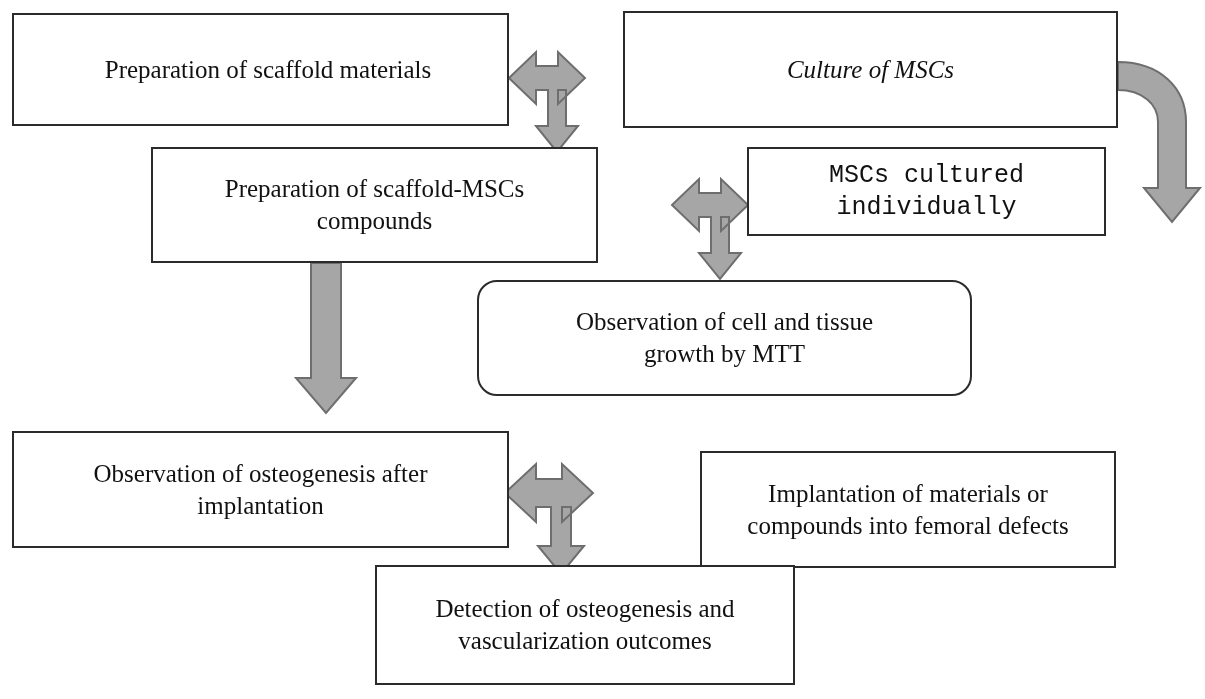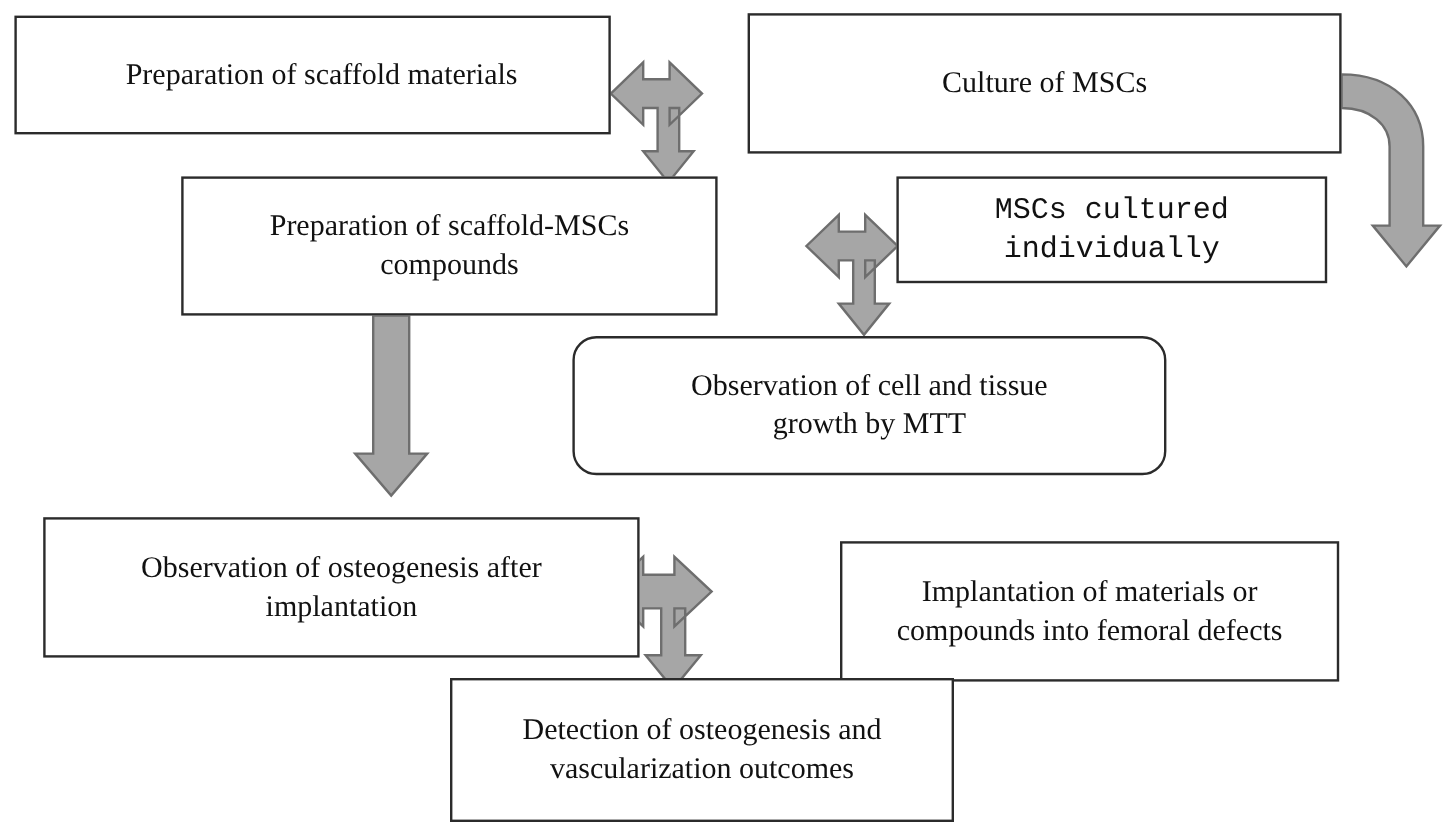--- a/index.html
+++ b/index.html
@@ -68,44 +68,44 @@
       <path d="M 1118 62 C 1160 62 1186 88 1186 122 L 1186 188 L 1200 188 L 1172 222 L 1144 188
                L 1158 188 L 1158 122 C 1158 104 1142 90 1118 90 Z" fill="#a6a6a6" stroke="#6e6e6e" stroke-width="2"></path>
     </g>
 
     <g>
       <path d="M 505 493 L 536 464 L 536 479 L 562 479 L 562 464 L 593 493 L 562 522 L 562 507
                L 571 507 L 571 546 L 584 546 L 561 574 L 538 546 L 551 546 L 551 507 L 536 507 L 536 522 Z" fill="#a6a6a6" stroke="#6e6e6e" stroke-width="2"></path>
     </g>
   </svg>
 
-  <div class="node" style="left:12px; top:13px; width:497px; height:99px;padding-left:25px;">
+  <div class="node" style="left:12px; top:13px; width:497px; height:113px;padding-left:25px;">
     <span>Preparation of scaffold materials</span>
   </div>
 
-  <div class="node" style="left:623px; top:11px; width:495px; height:117px;">
+  <div class="node" style="left:623px; top:11px; width:495px; height:117px;font-style:italic;">
     <span>Culture of MSCs</span>
   </div>
 
   <div class="node" style="left:151px; top:147px; width:447px; height:116px;">
     <span>Preparation of scaffold-MSCs
 compounds</span>
   </div>
 
   <div class="node" style="left:747px; top:147px; width:359px; height:89px;font-family:Liberation Mono, monospace;">
     <span>MSCs cultured
 individually</span>
   </div>
 
   <div class="node" style="left:477px; top:280px; width:495px; height:116px;border-radius:20px;">
     <span>Observation of cell and tissue
 growth by MTT</span>
   </div>
 
-  <div class="node" style="left:12px; top:431px; width:497px; height:117px;margin-left:24px;">
+  <div class="node" style="left:12px; top:431px; width:497px; height:117px;">
     <span>Observation of osteogenesis after
 implantation</span>
   </div>
 
   <div class="node" style="left:700px; top:451px; width:416px; height:117px;">
     <span>Implantation of materials or
 compounds into femoral defects</span>
   </div>
 
   <div class="node" style="left:375px; top:565px; width:420px; height:120px;">

